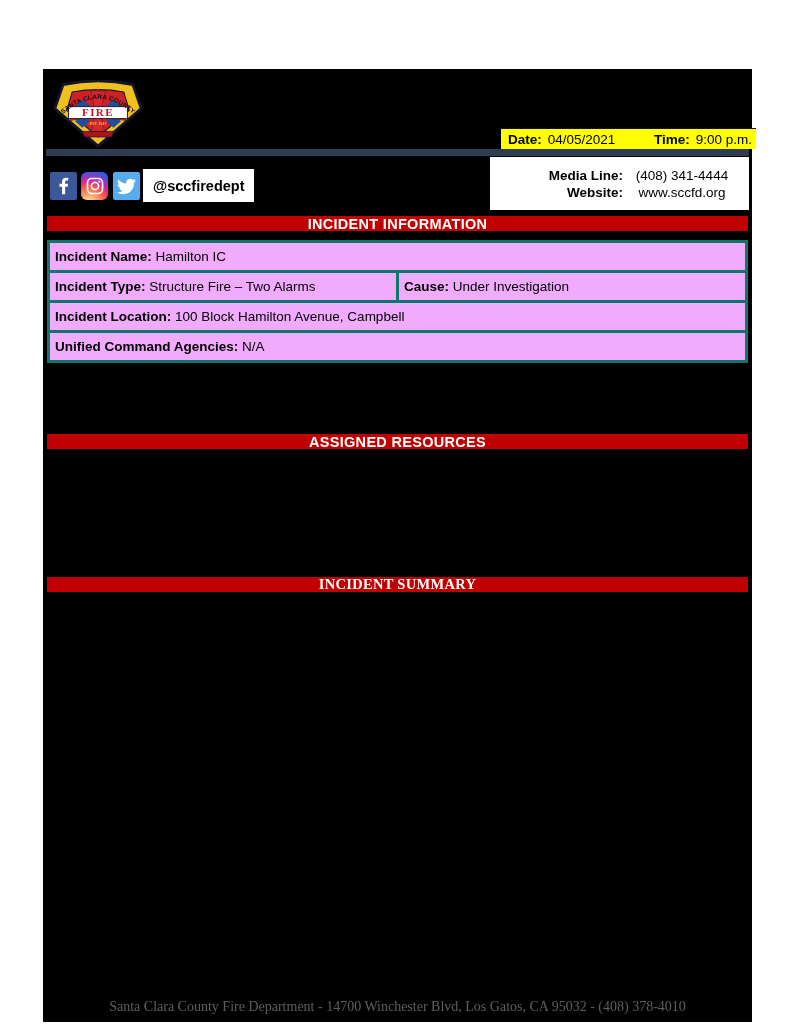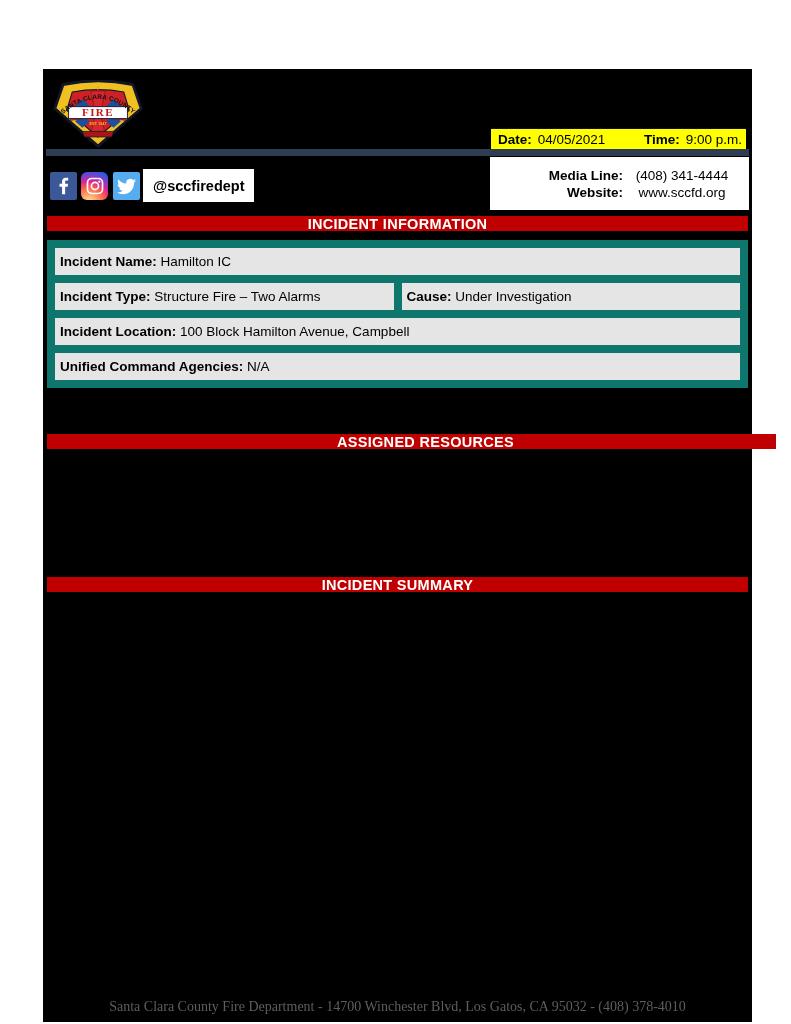--- a/index.html
+++ b/index.html
@@ -9,21 +9,21 @@
   }
   .black-block {
     position:absolute; left:43px; top:25px; width:709px; height:953px;
     background:#000000;
     margin-top:44px;
   }
   
   .logo-wrap { position:absolute; left:9px; top:11px; width:92px; height:68px; }
   
   .datetime-bar {
-    position:absolute; left:448px; top:59px; width:255px; height:21px;
+    position:absolute; left:458px; top:59px; width:255px; height:21px;
     background:#ffff00; display:flex; align-items:center; box-sizing:border-box;
     padding:0 4px 0 7px; font-size:13.5px; color:#000; border-top:1px solid #111;
   }
   .datetime-bar .lbl { font-weight:bold; }
   .datetime-bar .v { margin-left:6px; }
   .datetime-bar .time-group { margin-left:auto; }
   
   .divider-bar { position:absolute; left:3px; top:80px; width:703px; height:7px; background:#2e3d52; }
   
   .media-box {
@@ -50,29 +50,29 @@
     display:flex; align-items:center; box-sizing:border-box; padding-left:10px;
     font-weight:bold; font-size:14.5px; color:#000;
   }
   
   .section-bar {
     position:absolute; left:4px; width:701px; height:15px; background:#c00000;
     color:#ffffff; font-weight:bold; font-size:14.5px; letter-spacing:0.3px;
     display:flex; align-items:center; justify-content:center;
   }
   .bar-info { top:147px; }
-  .bar-resources { top:365px;padding-left:28px; }
-  .bar-summary { top:508px; }
+  .bar-resources { top:365px; }
+  .bar-summary { top:508px;font-family:Liberation Serif, serif; }
   
   .info-table {
     position:absolute; left:4px; top:171px; width:701px;
     border-collapse:collapse; font-size:13.5px; color:#000;
   }
   .info-table td {
-    background:#e5e5e5; border:8px solid #0f766e; height:25px;
+    background:#f0abfc; border:3px solid #0f766e; height:25px;
     padding:1px 5px; vertical-align:middle; white-space:nowrap;
   }
   .info-table td.half { width:50%; }
   .cell-lbl { font-weight:bold; }
   
   .footer-line {
     position:absolute; left:0; top:930px; width:100%; text-align:center;
     font-family:"Liberation Serif", serif; font-size:14px; color:#5e5e5e;
   }
 </style>

